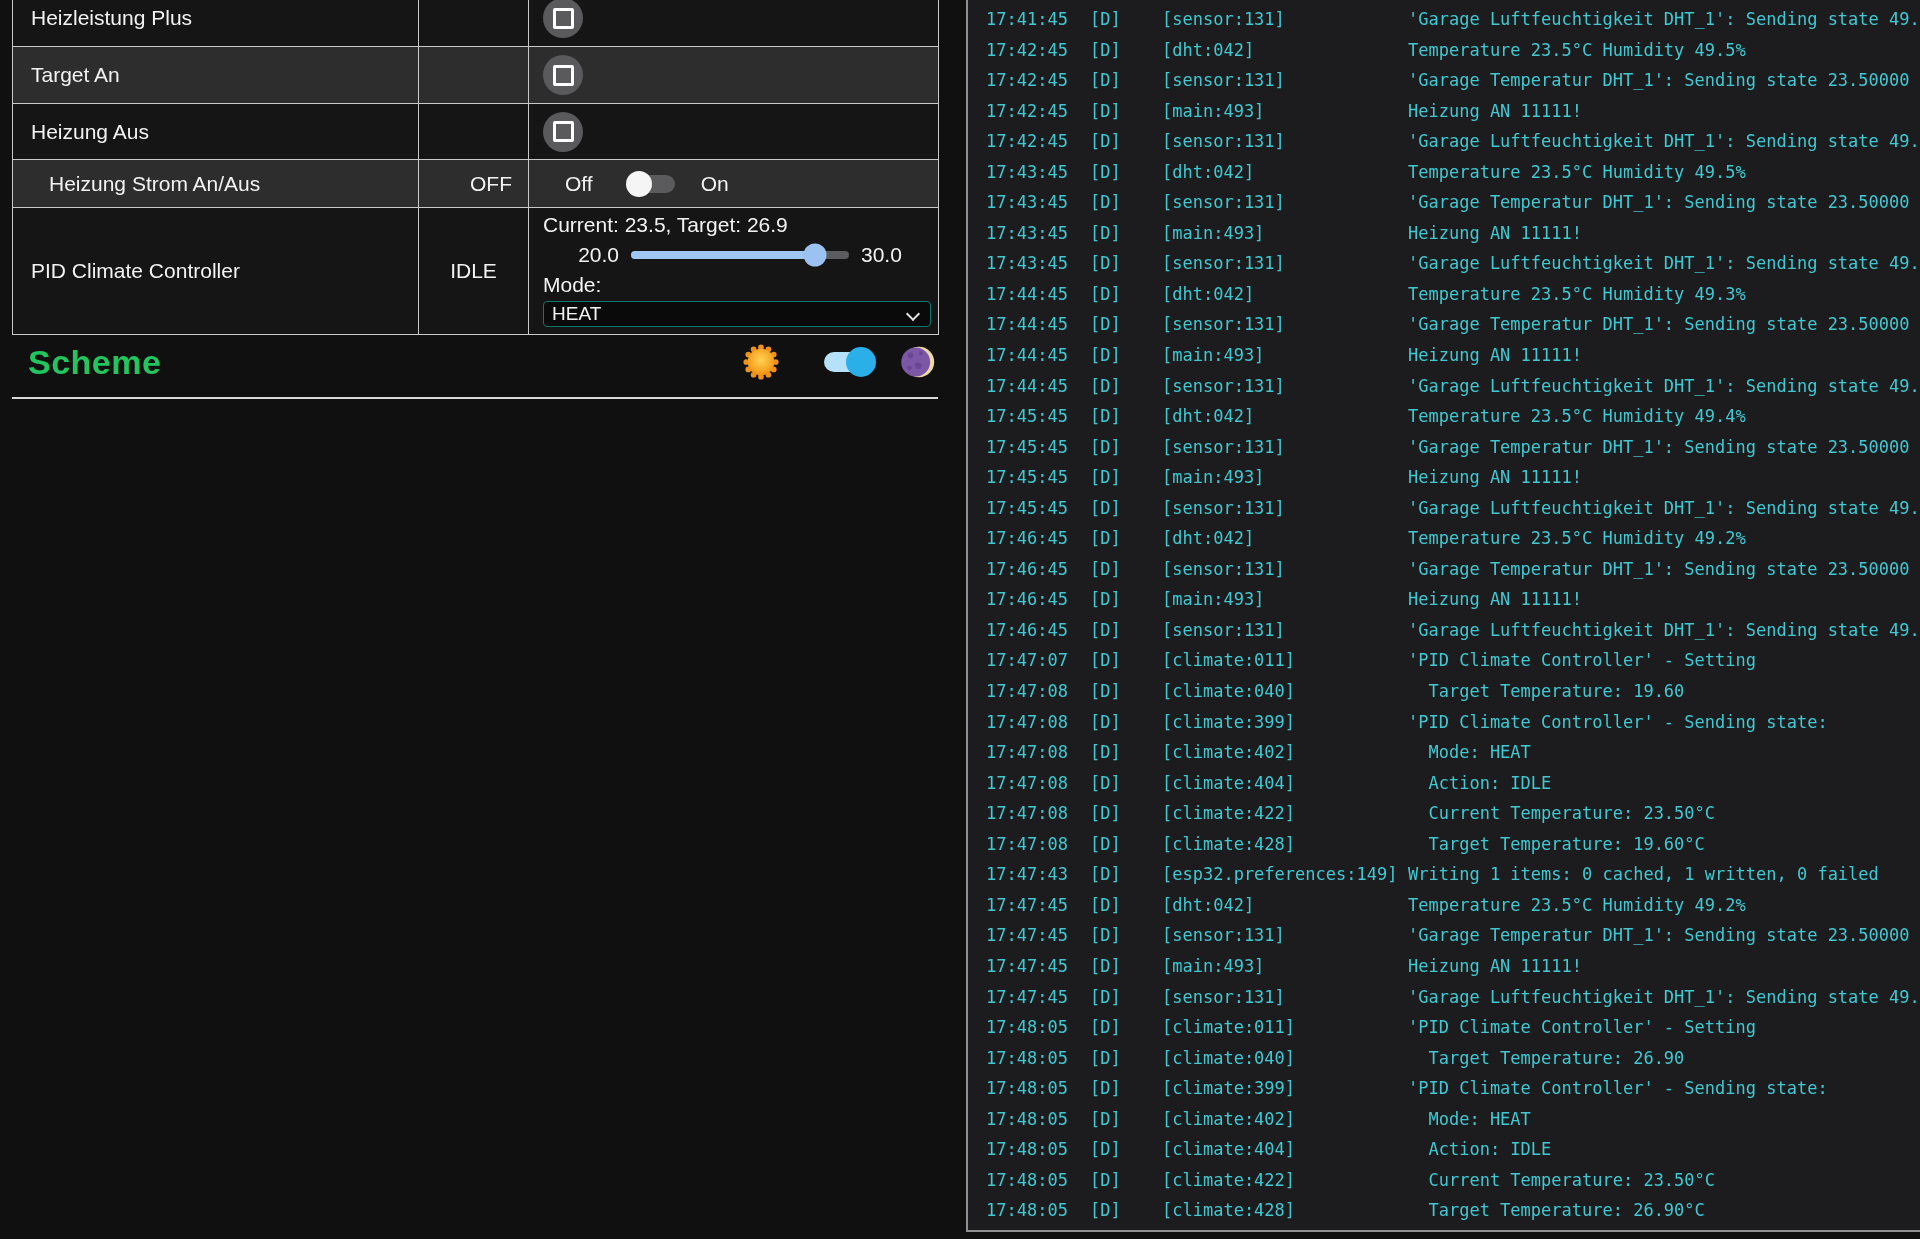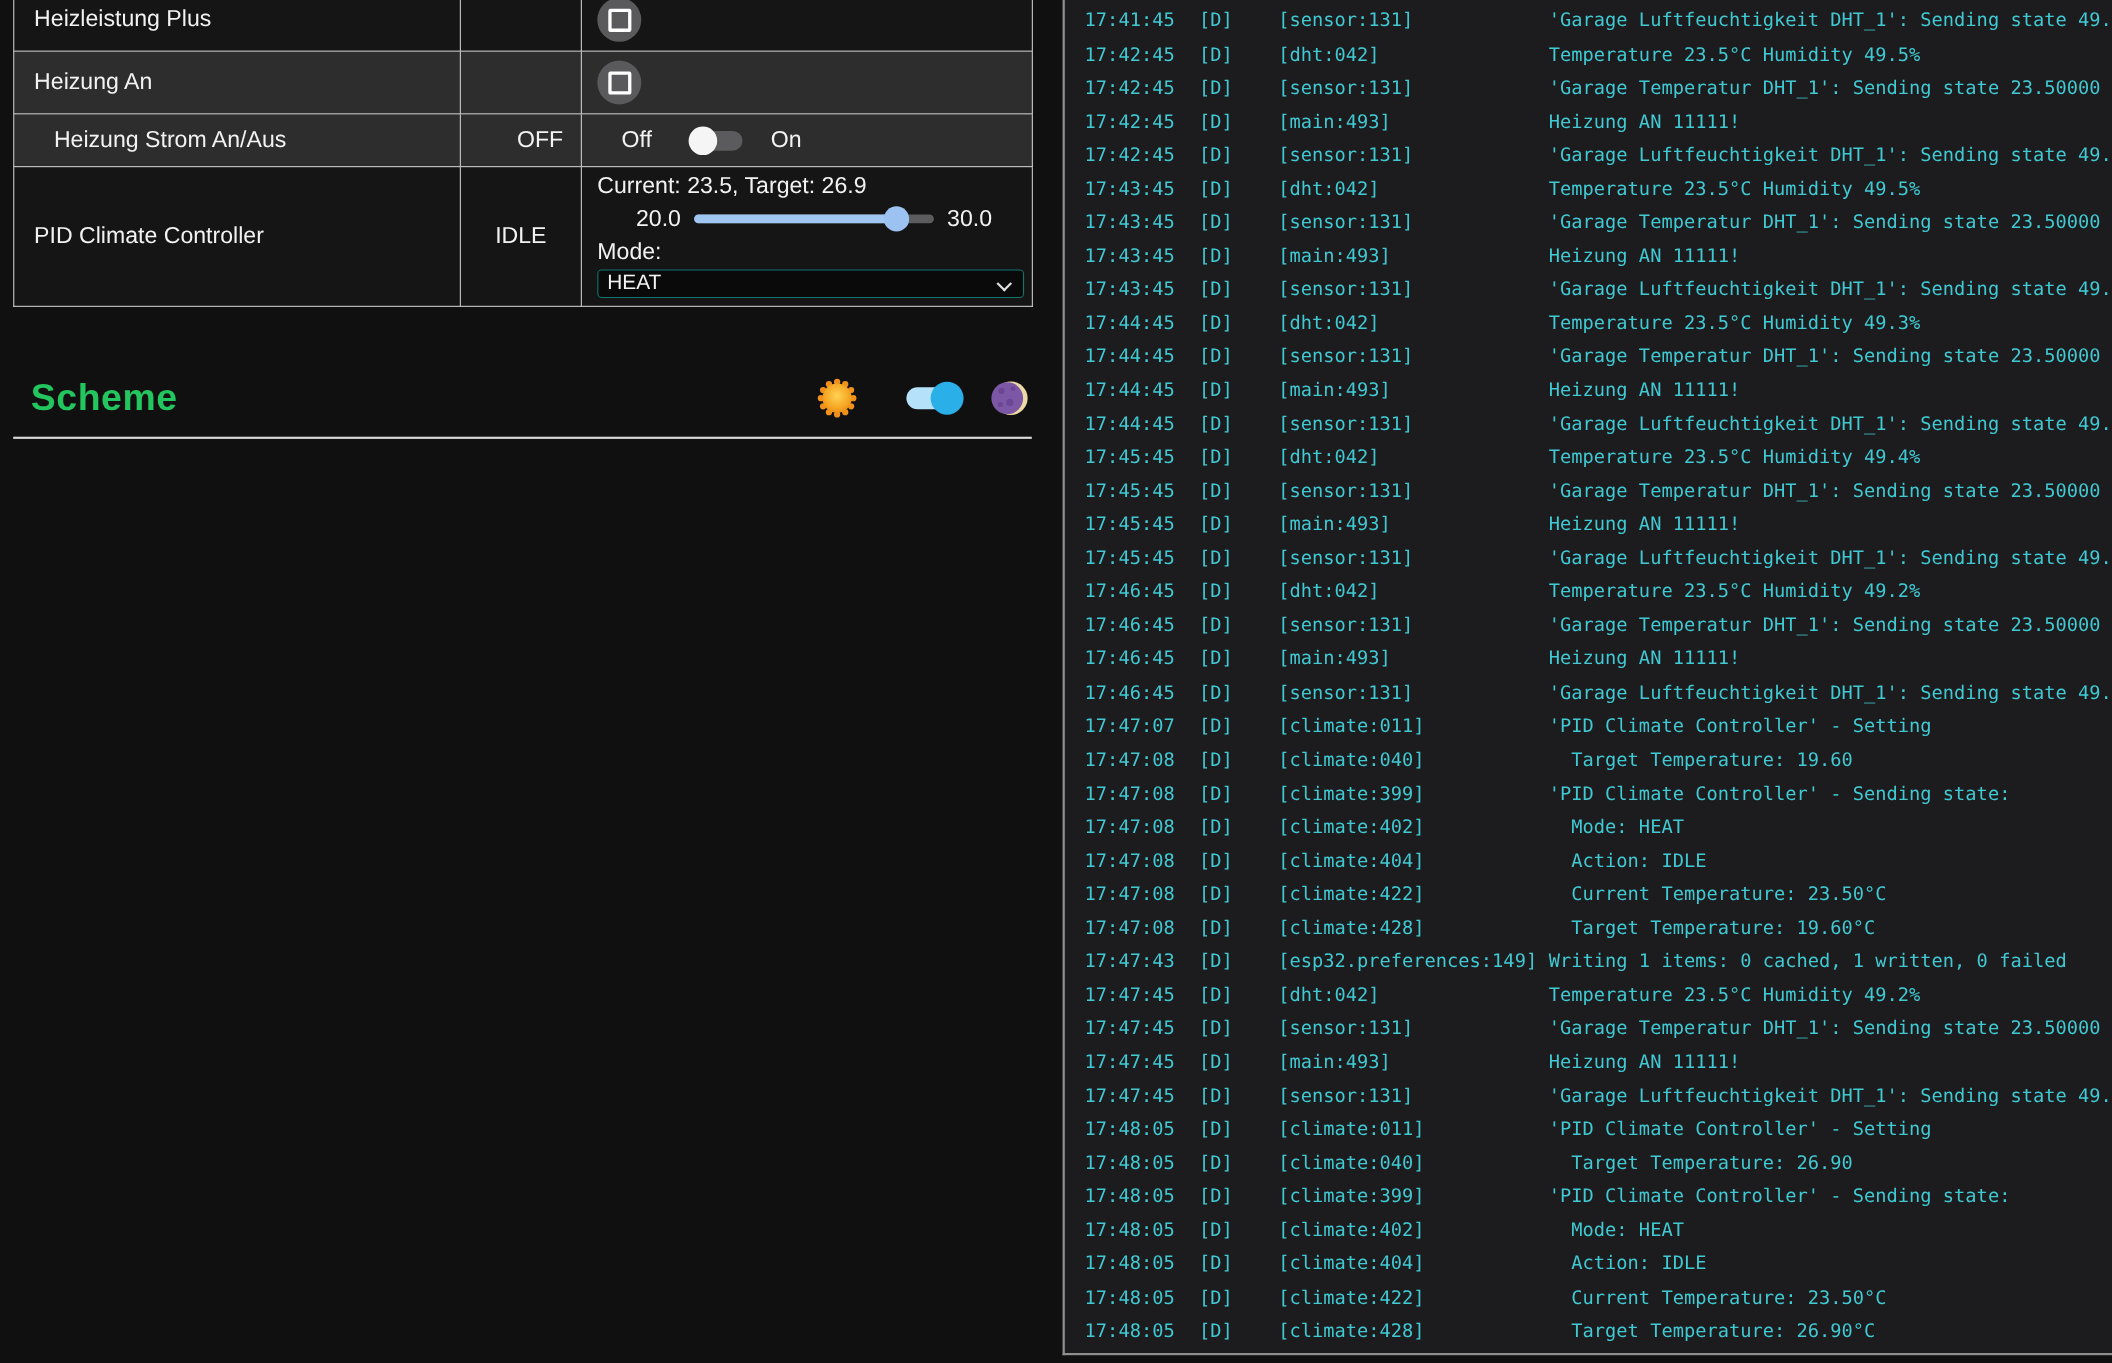--- a/index.html
+++ b/index.html
@@ -198,29 +198,38 @@
     <td class="name">Heizleistung Plus</td>
     <td class="state"></td>
     <td class="ctrl">
       <button class="press-button">
         <span class="square-icon"></span>
       </button>
     </td>
   </tr>
 
   <tr class="row-light h54">
-    <td class="name">Heizung An</td>
+    <td class="name">Target An</td>
     <td class="state"></td>
     <td class="ctrl">
       <button class="press-button">
         <span class="square-icon"></span>
       </button>
     </td>
   </tr>
 
+  <tr class="row-dark h53">
+    <td class="name">Heizung Aus</td>
+    <td class="state"></td>
+    <td class="ctrl">
+      <button class="press-button">
+        <span class="square-icon"></span>
+      </button>
+    </td>
+  </tr>
 
   <tr class="row-light h45">
     <td class="name">Heizung Strom An/Aus</td>
     <td class="state">OFF</td>
     <td class="ctrl">
       <div class="switch-row">
         <span class="off-lbl">Off</span>
         <div class="pswitch">
           <div class="knob"></div>
         </div>

